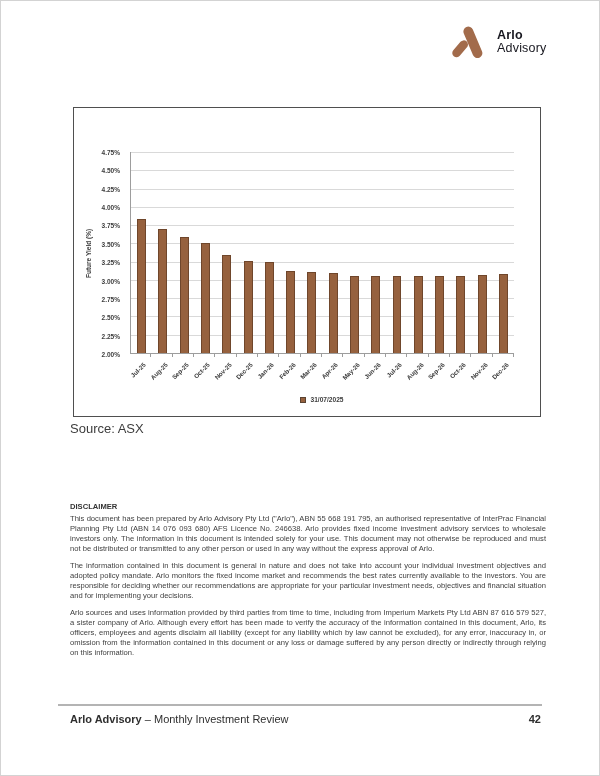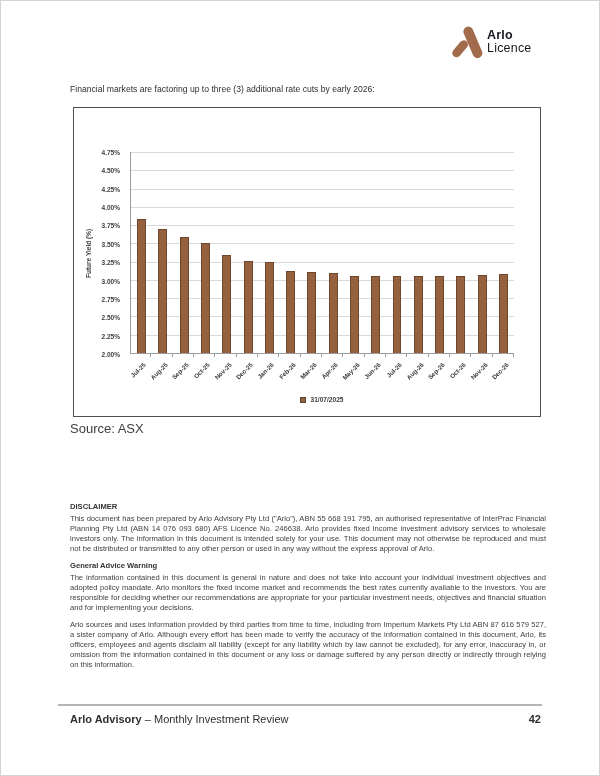--- a/index.html
+++ b/index.html
@@ -3,21 +3,21 @@
 <meta charset="utf-8">
 <style>
   * { margin:0; padding:0; box-sizing:border-box; }
   html,body { background:#e9e9e9; }
   .page {
     position:relative; width:600px; height:776px; background:#ffffff;
     border:1px solid #d3d3d3; overflow:hidden;
     font-family:"Liberation Sans", sans-serif; color:#303030;
   }
   
-  .logo { position:absolute; top:24px; left:449px; display:flex; align-items:center; gap:3px; }
+  .logo { position:absolute; top:24px; left:449px; display:flex; align-items:center; gap:13px; }
   .logo svg { display:block; }
   .logo-text { line-height:13px; font-size:12.5px; letter-spacing:0.2px; color:#17171f; }
   .logo-line1 { font-weight:bold; }
   
   .intro { position:absolute; top:83px; left:69px; right:55px; font-size:8.6px; color:#2e2e2e; }
   
   .chart-frame { position:absolute; left:72px; top:106px; width:468px; height:310px;
                  border:1px solid #4f4f4f; background:#fff; }
   .chart-title { position:absolute; top:13px; left:56px; width:384px; text-align:center;
                  font-size:8.6px; font-weight:bold; color:#363636; }
@@ -64,25 +64,24 @@
 
   <div class="logo">
     <span>
       <svg width="34" height="34" viewBox="0 0 52 52">
         <line x1="28" y1="10" x2="42" y2="43" stroke="#A26B4B" stroke-width="15" stroke-linecap="round"></line>
         <line x1="10" y1="43" x2="21" y2="30" stroke="#A26B4B" stroke-width="13" stroke-linecap="round"></line>
       </svg>
     </span>
     <span class="logo-text">
       <span class="logo-line1">Arlo</span><br>
-      <span class="logo-line2">Licence</span>
+      <span class="logo-line2">Advisory</span>
     </span>
   </div>
 
-  <div class="intro">Financial markets are factoring up to three (3) additional rate cuts by early 2026:</div>
 
   <div class="chart-frame">
     <div class="y-title">Future Yield (%)</div>
     <div id="ylabels">
         <div class="ytick" style="top: 0%;">4.75%</div>
         <div class="ytick" style="top: 9.09091%;">4.50%</div>
         <div class="ytick" style="top: 18.1818%;">4.25%</div>
         <div class="ytick" style="top: 27.2727%;">4.00%</div>
         <div class="ytick" style="top: 36.3636%;">3.75%</div>
         <div class="ytick" style="top: 45.4545%;">3.50%</div>
@@ -224,21 +223,20 @@
       <span id="legend-swatch" class="legend-swatch" style="background: rgb(150, 97, 62);"></span>
       <span class="legend-label">31/07/2025</span>
     </div>
   </div>
 
   <div class="source-note">Source: ASX</div>
 
   <div class="disclaimer">
     <div class="disc-heading">DISCLAIMER</div>
     <div class="disc-body">This document has been prepared by Arlo Advisory Pty Ltd ("Arlo"), ABN 55 668 191 795, an authorised representative of InterPrac Financial Planning Pty Ltd (ABN 14 076 093 680) AFS Licence No. 246638. Arlo provides fixed income investment advisory services to wholesale investors only. The information in this document is intended solely for your use. This document may not otherwise be reproduced and must not be distributed or transmitted to any other person or used in any way without the express approval of Arlo.</div>
-    <div class="disc-heading">General Advice Warning</div>
     <div class="disc-body">The information contained in this document is general in nature and does not take into account your individual investment objectives and adopted policy mandate.  Arlo monitors the fixed income market and recommends the best rates currently available to the investors. You are responsible for deciding whether our recommendations are appropriate for your particular investment needs, objectives and financial situation and for implementing your decisions.</div>
     <div class="disc-body">Arlo sources and uses information provided by third parties from time to time, including from Imperium Markets Pty Ltd ABN 87 616 579 527, a sister company of Arlo. Although every effort has been made to verify the accuracy of the information contained in this document, Arlo, its officers, employees and agents disclaim all liability (except for any liability which by law cannot be excluded), for any error, inaccuracy in, or omission from the information contained in this document or any loss or damage suffered by any person directly or indirectly through relying on this information.</div>
   </div>
 
   <div class="footer-rule"></div>
   <div class="footer">
     <span>
       <span class="footer-brand">Arlo Advisory</span>
       <span>– Monthly Investment Review</span>
     </span>

